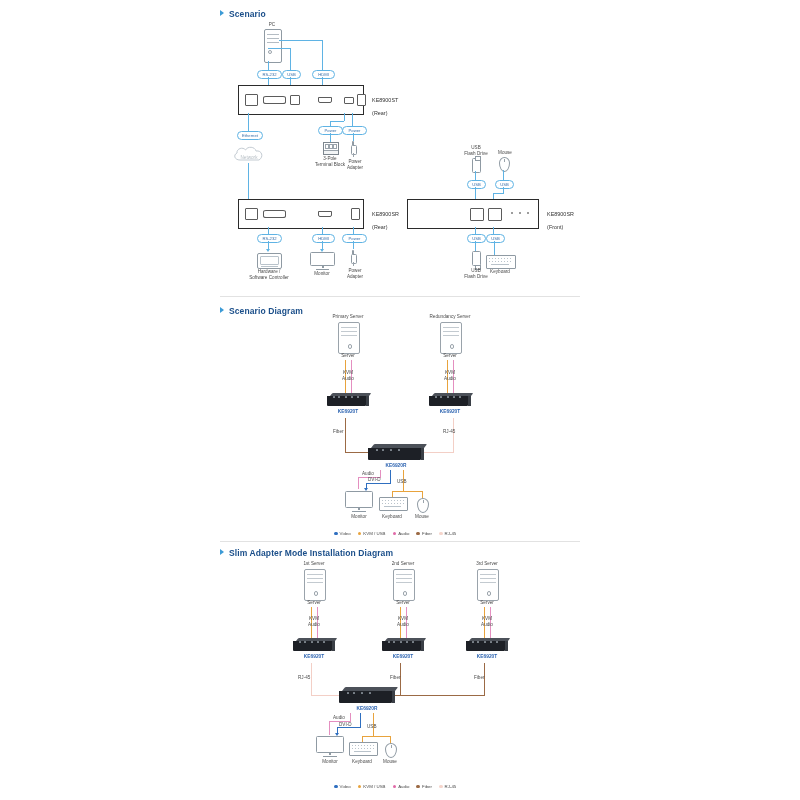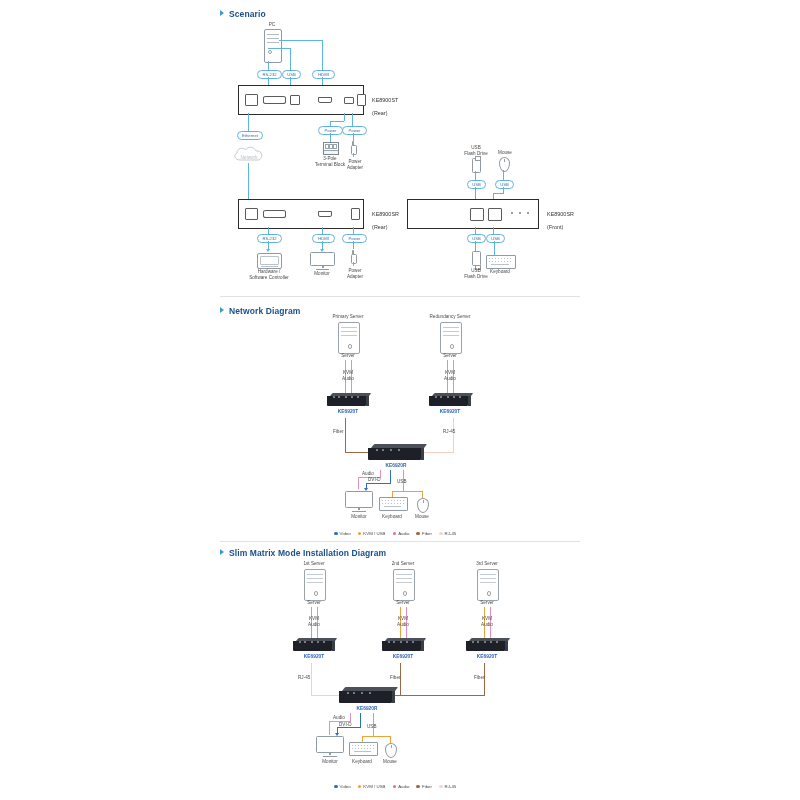--- a/index.html
+++ b/index.html
@@ -302,21 +302,21 @@
     <i style="left:14px;top:5px;"></i>
       <i style="left:17px;top:5px;"></i>
       <i style="left:20px;top:5px;"></i>
       <i style="left:23px;top:5px;"></i>
     <i style="left:4px;top:8px;width:18px;"></i>
   </div>
   <div class="lbl" style="left:487px;top:269px;width:26px;">Keyboard</div>
 
   <div class="divider" style="top:296px;"></div>
   <div class="sec-head" style="top:306px;">
-    <span class="tri"></span><span>Network Diagram</span>
+    <span class="tri"></span><span>Scenario Diagram</span>
   </div>
 
   <div class="lbl" style="left:322px;top:314px;width:52px;">Primary Server</div>
   <div class="srv" style="left:338px;top:322px;width:20px;height:30px;">
     <div class="bar" style="top:4px;"></div>
       <div class="bar" style="top:8px;"></div>
       <div class="bar" style="top:12px;"></div>
     <div class="pwr" style="top:21px;"></div>
   </div>
   <div class="lbl" style="left:334px;top:353px;width:28px;">Server</div>
@@ -447,21 +447,21 @@
       <span class="tx">Fiber</span>
       </div>
     <div class="it">
       <span class="sw" style="background:#f6d5cc;"></span>
       <span class="tx">RJ-45</span>
       </div>
   </div>
 
   <div class="divider" style="top:541px;"></div>
   <div class="sec-head" style="top:548px;">
-    <span class="tri"></span><span>Slim Matrix Mode Installation Diagram</span>
+    <span class="tri"></span><span>Slim Adapter Mode Installation Diagram</span>
   </div>
 
   <div class="lbl" style="left:294px;top:561px;width:40px;">1st Server</div>
   <div class="srv" style="left:304px;top:569px;width:20px;height:30px;">
     <div class="bar" style="top:4px;"></div>
       <div class="bar" style="top:8px;"></div>
       <div class="bar" style="top:12px;"></div>
     <div class="pwr" style="top:21px;"></div>
   </div>
   <div class="lbl" style="left:300px;top:600px;width:28px;">Server</div>

